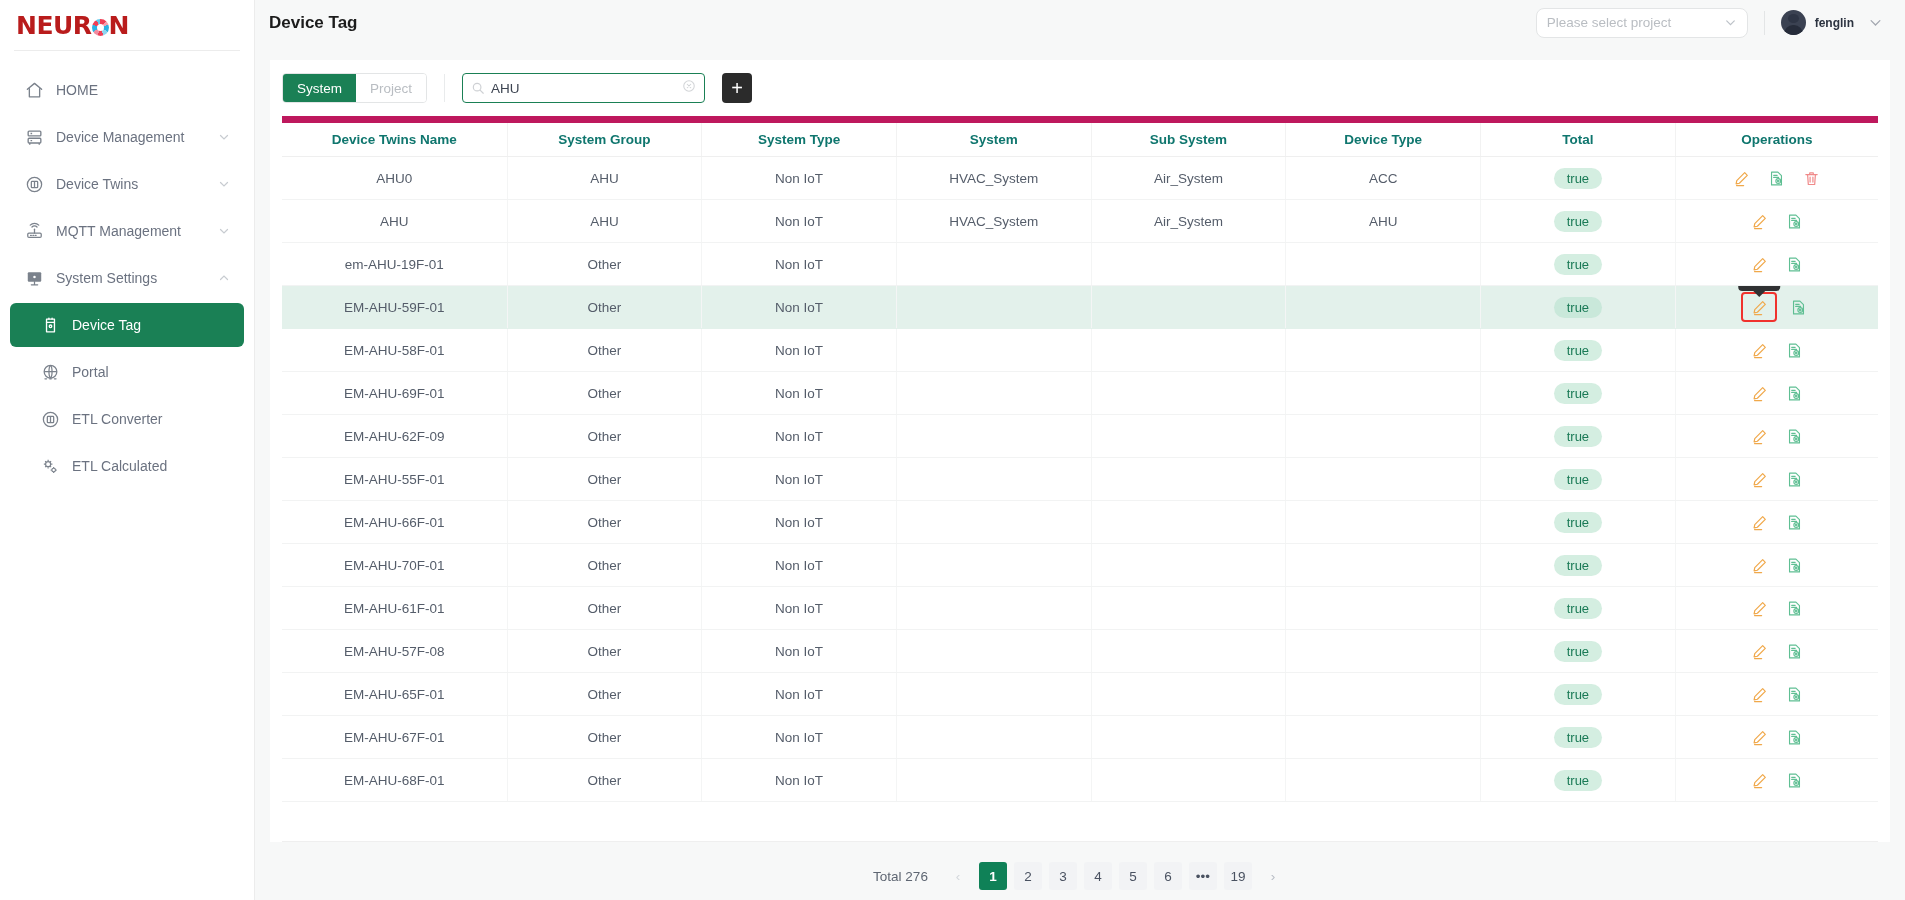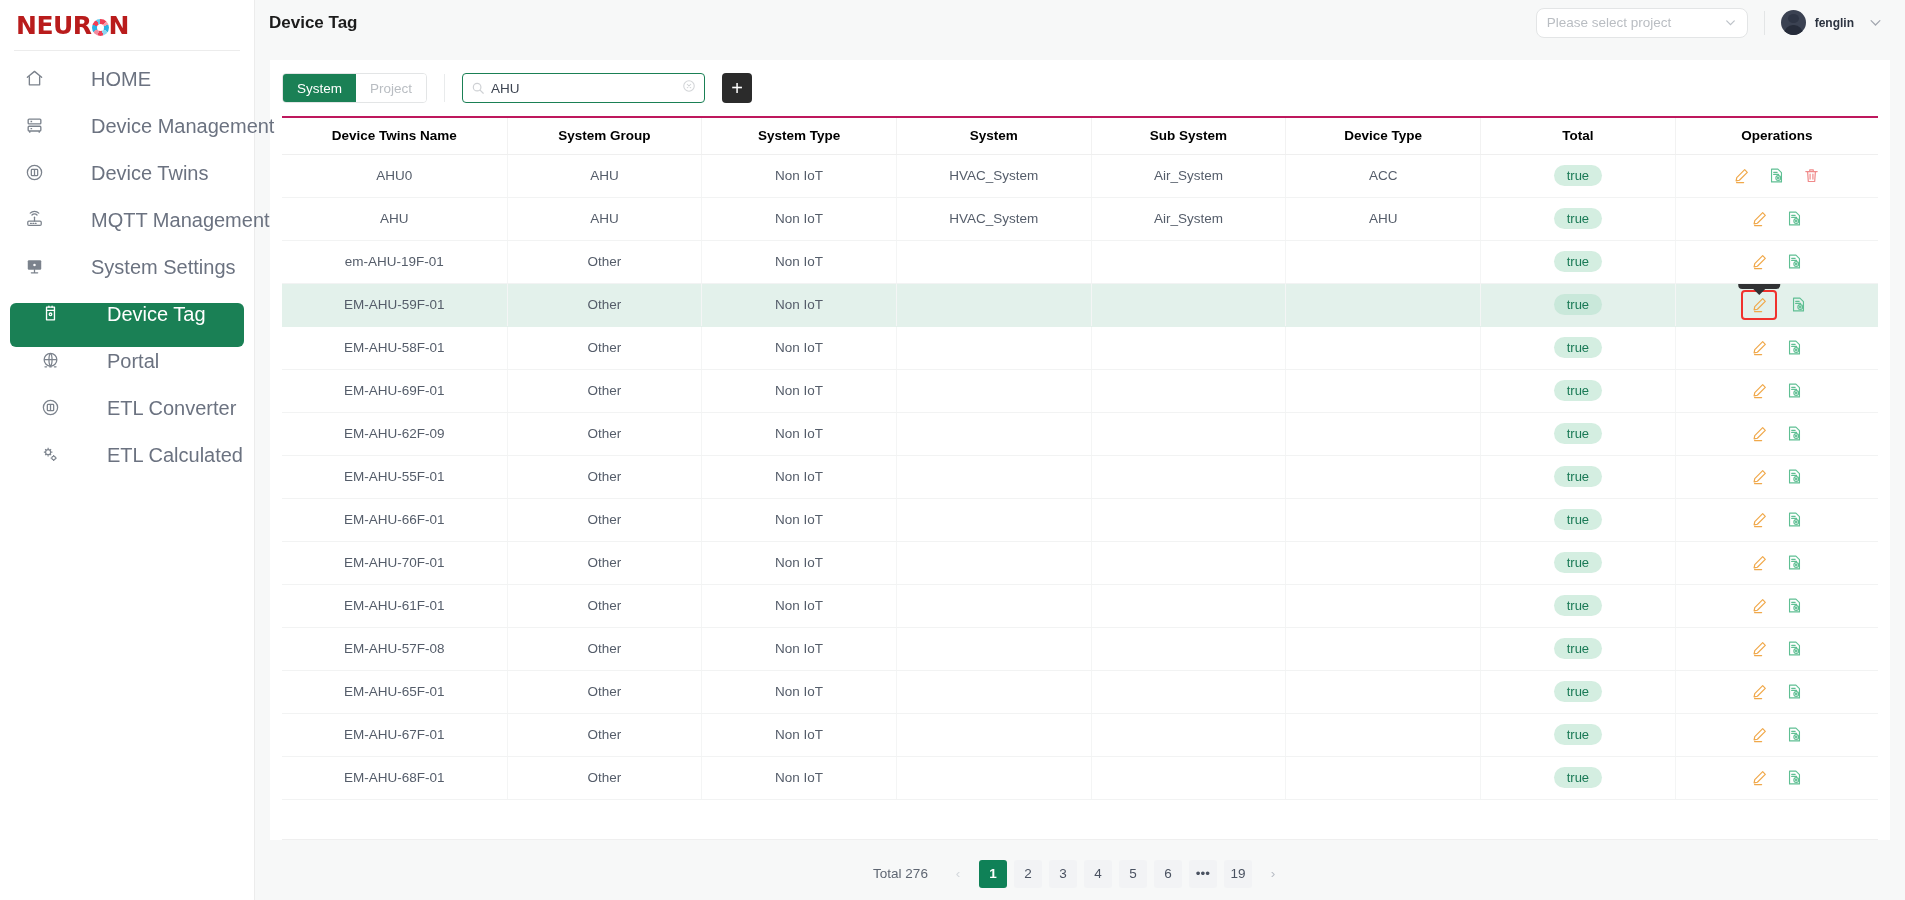--- a/index.html
+++ b/index.html
@@ -41,26 +41,25 @@
         #64c8ea 330deg 360deg);
   }
   .logo-o::after {
     content: ""; position: absolute; inset: 5px;
     background: #fff; border-radius: 50%;
   }
   .logo-divider { height: 1px; background: #ececec; margin: 0 14px; }
 
   .nav { padding-top: 14px; }
   .nav-item {
-    display: flex; align-items: flex-start;
+    display: flex; align-items: center;
     height: 44px; margin: 3px 10px; padding: 0 14px;
     border-radius: 6px; cursor: pointer;
-    color: #6b7280; font-size: 20px;
+    color: #6b7280; font-size: 14px;
     position: relative;
-    gap: 35px;
   }
   .nav-item.active {
     background: #1a8055; color: #fff; font-weight: 500;
   }
   .nav-item.sub { padding-left: 30px; }
   .nav-ico {
     width: 21px; height: 21px; margin-right: 11px;
     flex: 0 0 21px; display: flex;
     align-items: center; justify-content: center;
   }
@@ -140,22 +139,22 @@
     width: 30px; height: 30px; background: #2b2b2b;
     border-radius: 4px; margin-left: 17px; color: #fff;
     display: flex; align-items: center; justify-content: center;
     font-size: 20px; line-height: 1; cursor: pointer; font-weight: 300;
   }
 
   
   .table-wrap { padding: 0 12px; flex: 0 0 auto; }
   table { width: 100%; border-collapse: collapse; table-layout: fixed; }
   thead th {
-    height: 37px; font-size: 13.5px; font-weight: 700; color: #000000;
-    border-top: 2px solid #be185d; border-bottom: 1px solid #efefef;
+    height: 37px; font-size: 13.5px; font-weight: 700; color: #0f766e;
+    border-top: 7px solid #be185d; border-bottom: 1px solid #efefef;
     border-right: 1px solid #f2f2f2; text-align: center;
     background: #fff; white-space: nowrap;
   }
   thead th:last-child { border-right: 0; }
   tbody td {
     height: 43px; font-size: 13.5px; color: #555d6a;
     border-bottom: 1px solid #f2f3f3;
     border-right: 1px solid #f4f5f5;
     text-align: center; white-space: nowrap; overflow: hidden;
   }

